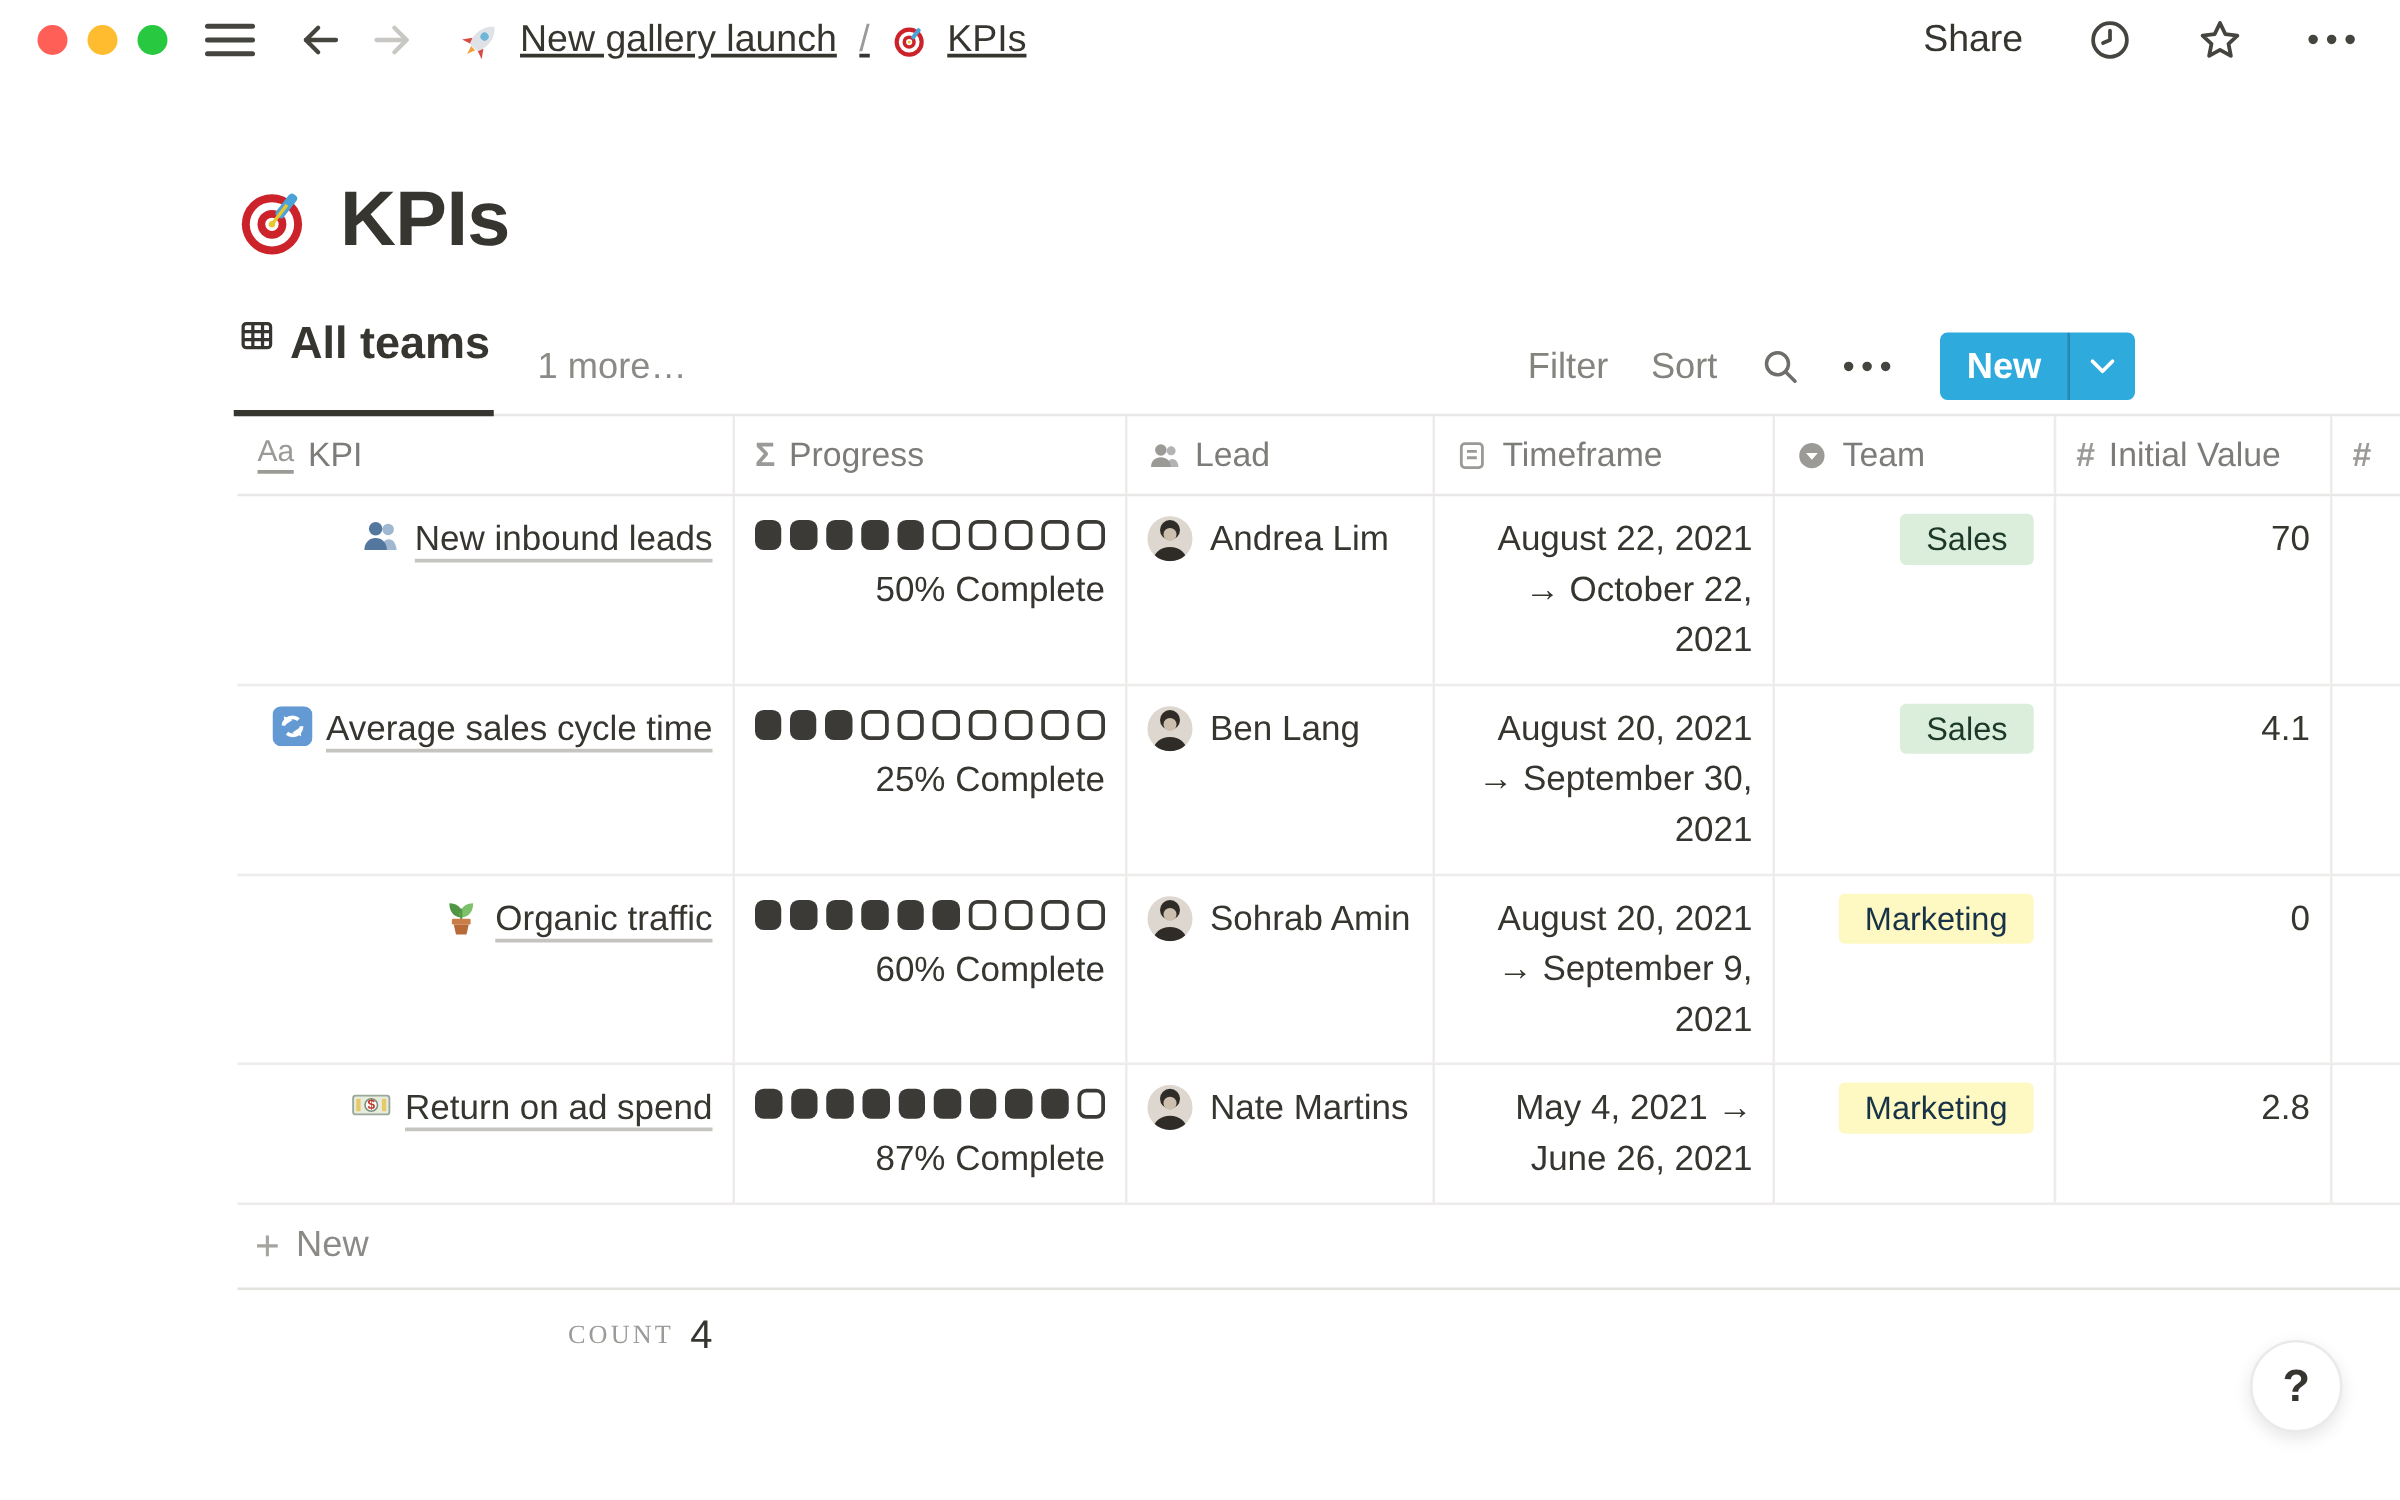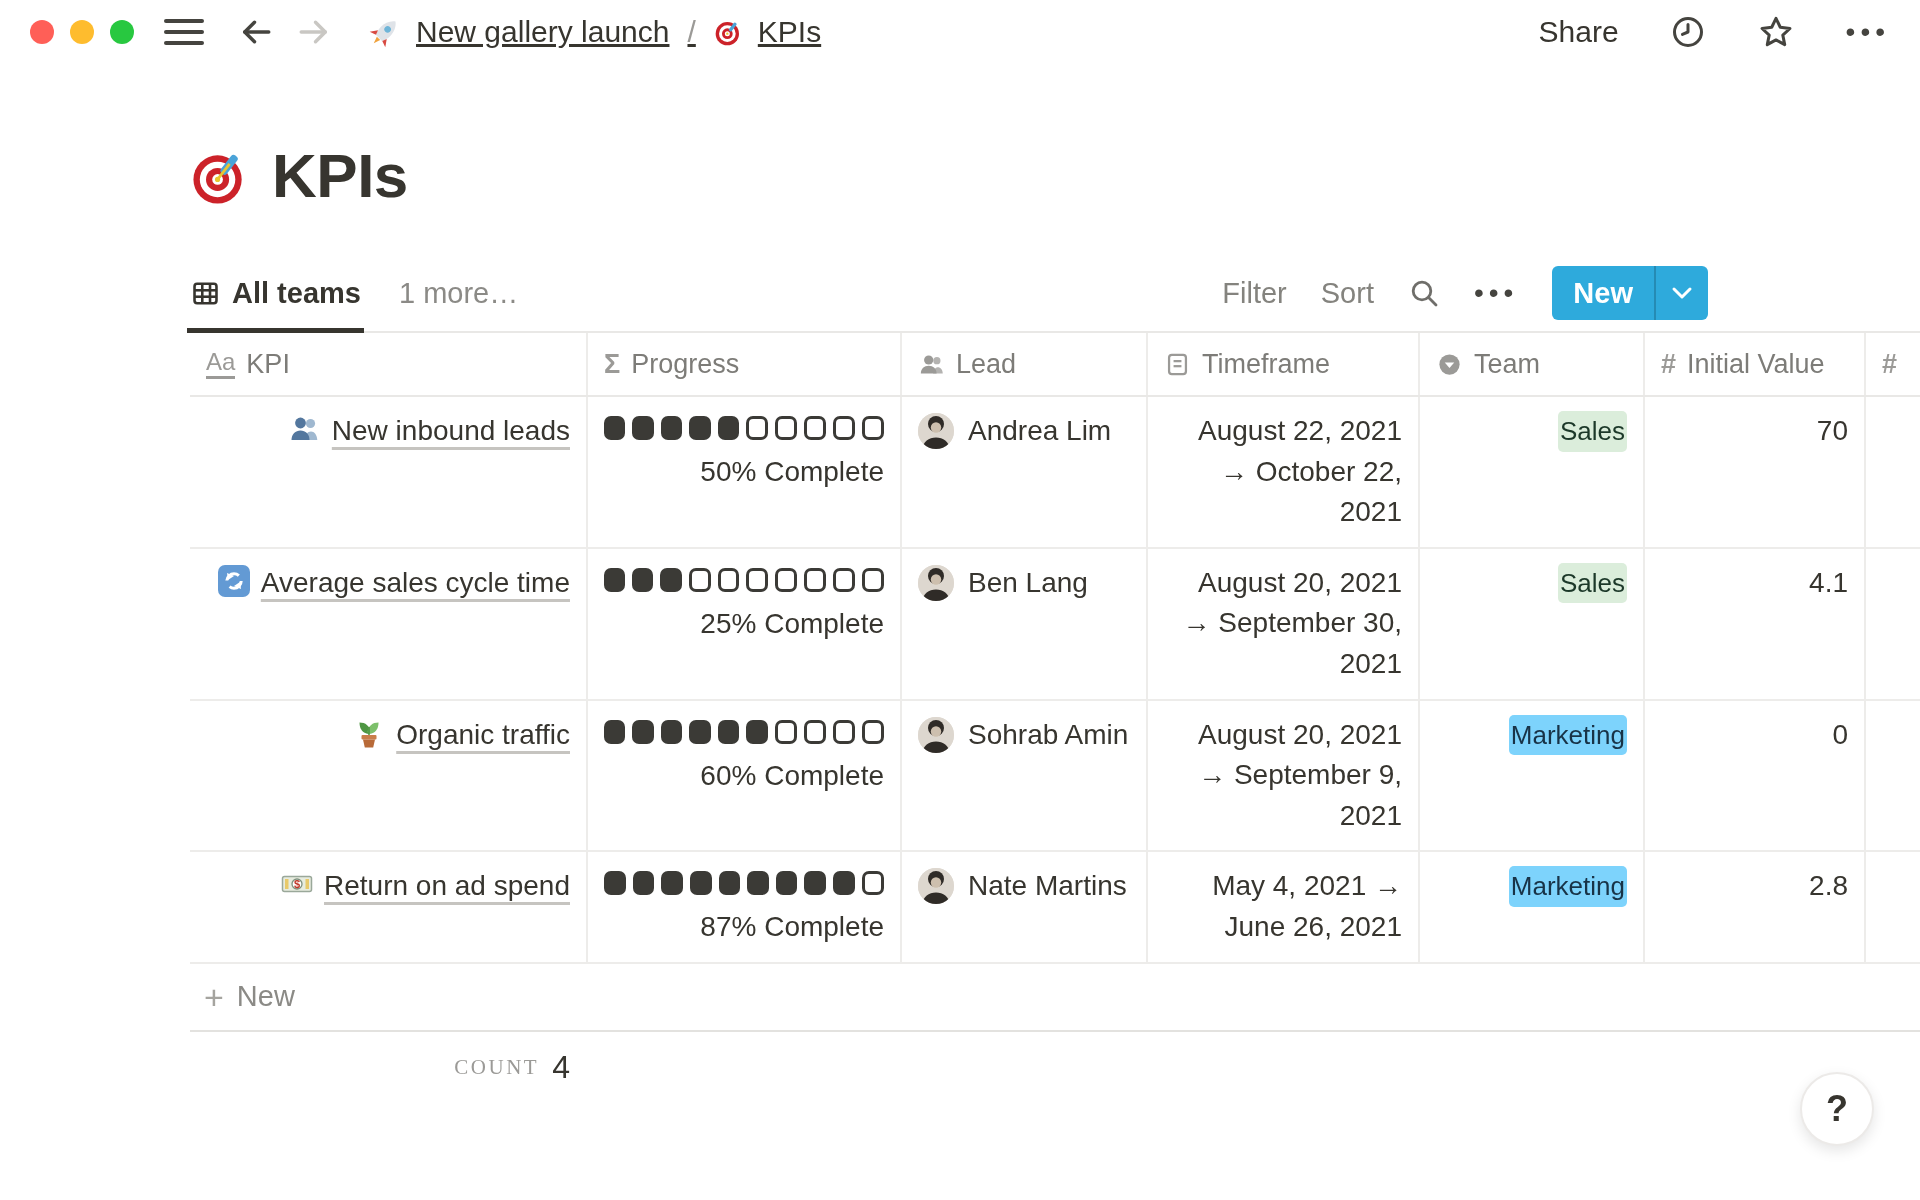--- a/index.html
+++ b/index.html
@@ -25,21 +25,21 @@
   .dots { font-size:28px; letter-spacing:5px; color:#45443f; cursor:pointer; }
 
   
   .page-title-row { margin:76px 0 0 190px; display:flex; align-items:center; gap:20px; }
   .page-title { font-size:62px; font-weight:700; letter-spacing:-0.5px; }
 
   
   .toolbar { margin-left:190px; margin-top:42px; width:1518px; height:80px; position:relative; display:flex; align-items:center; }
   .toolbar::after { content:""; position:absolute; left:0; bottom:0; width:1730px; height:2px; background:#e9e8e6; }
   .tabs { display:flex; align-items:center; gap:38px; height:80px; }
-  .tab { display:flex; align-items:center; gap:11px; font-size:29px; color:#8b8a86; height:80px; position:relative; cursor:pointer; }
+  .tab { display:flex; gap:11px; font-size:36px; color:#8b8a86; height:80px; position:relative; cursor:pointer; }
   .tab.active { color:#37352f; font-weight:700; }
   .tab.active::after { content:""; position:absolute; left:-3px; right:-3px; bottom:0; height:5px; background:#37352f; z-index:2; }
   .more-views { font-size:29px; color:#8b8a86; margin-left:38px; cursor:pointer; }
   .toolbar-right { position:absolute; right:0; top:0; height:80px; display:flex; align-items:center; gap:34px; }
   .tb-label { font-size:29px; color:#84837e; cursor:pointer; }
   .new-btn { display:flex; align-items:stretch; height:54px; background:#2eaadc; border-radius:6px; overflow:hidden; cursor:pointer; }
   .new-btn-main { display:flex; align-items:center; padding:0 21px; color:#fff; font-size:29px; font-weight:700; }
   .new-btn-divider { width:2px; background:rgba(0,0,0,0.18); }
   .new-btn-chevron { width:52px; display:flex; align-items:center; justify-content:center; }
 
@@ -58,23 +58,23 @@
   .td:last-child { border-right:none; }
   .row-ico { display:inline-block; vertical-align:-5px; margin-right:11px; }
   .kpi-link { font-weight:500; cursor:pointer; text-decoration:underline; text-decoration-color:#c6c4c0; text-decoration-thickness:2.5px; text-underline-offset:7px; }
   .progress-squares { display:flex; gap:7px; padding-top:5px; }
   .sq { width:24px; height:24px; border-radius:7px; }
   .sq.filled { background:#3b3a36; }
   .sq.empty { border:3px solid #3b3a36; background:#fff; }
   .progress-label { margin-top:12px; color:#37352f; }
   .lead-cell { display:flex; align-items:flex-start; gap:14px; }
   .avatar { width:36px; height:36px; border-radius:50%; overflow:hidden; flex:none; margin-top:2px; background:#e3ded7; }
-  .tag { display:inline-block; padding:4px 2px; border-radius:5px; font-size:26px; line-height:1.25; cursor:pointer; }
+  .tag { display:inline-block; padding:4px 21px; border-radius:5px; font-size:26px; line-height:1.25; cursor:pointer; }
   .tag-green { background:#dbeddb; color:#1c3829; }
-  .tag-blue  { background:#7dd3fc; color:#183347; }
+  .tag-blue  { background:#fef9c3; color:#183347; }
   .num-cell { text-align:right; }
 
   .plus-row { display:flex; align-items:center; gap:13px; height:66px; padding:0 14px; color:#8b8a86; font-size:29px; cursor:pointer; }
   .plus-glyph { font-size:34px; color:#a5a49f; line-height:1; font-weight:400; }
   .calc-row { border-top:2px solid #e3e2df; height:74px; display:flex; }
   .calc-cell { width:398px; display:flex; justify-content:flex-end; align-items:center; gap:13px; padding-right:18px; cursor:pointer; }
   .calc-label { font-size:21px; letter-spacing:2.5px; color:#9b9a97;font-family:Liberation Serif, serif; }
   .calc-value { font-size:32px; color:#37352f; }
 
   

